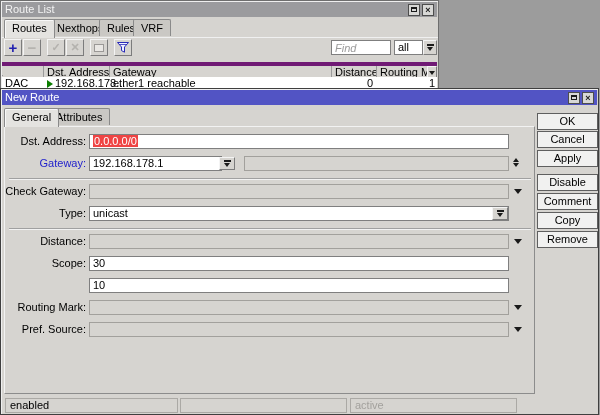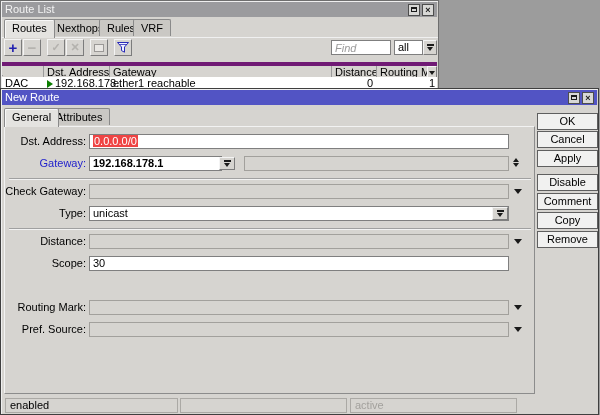--- a/index.html
+++ b/index.html
@@ -216,21 +216,21 @@
 
   <div class="abs" style="left:3px; top:37px; width:531px; height:268px; background:#d6d4d0;
               border:1px solid; border-color:#f2f2f2 #8c8c8c #8c8c8c #f2f2f2;"></div>
 
   <div class="flabel" style="top:45px;">Dst. Address:</div>
   <div class="input" style="left:88px; top:45px; width:420px;">
     <span class="sel">0.0.0.0/0</span>
   </div>
 
   <div class="flabel" style="top:67px; color:#2222cc;">Gateway:</div>
-  <div class="input" style="left:88px; top:67px; width:133px; padding-right:18px;font-weight:bold;">192.168.178.1</div>
+  <div class="input" style="left:88px; top:67px; width:133px; padding-right:18px;">192.168.178.1</div>
   <div class="combo-btn" style="left:218px; top:68px; width:16px; height:13px;">
     <span class="tbar"></span>
     <span class="tri-dn"></span>
   </div>
   <div class="grayfield" style="left:243px; top:67px; width:265px;"></div>
   <div class="updown" style="left:512px; top:69px;">
     <span class="tri-up"></span>
     <span class="tri-dn"></span>
   </div>
 
@@ -249,20 +249,21 @@
 
   <div class="sep" style="top:139px;"></div>
 
   <div class="flabel" style="top:145px;">Distance:</div>
   <div class="grayfield" style="left:88px; top:145px; width:420px;"></div>
   <div class="dn-arrow" style="left:513px; top:150px;"></div>
 
   <div class="flabel" style="top:167px;">Scope:</div>
   <div class="input" style="left:88px; top:167px; width:420px;">30</div>
 
+  <div class="input" style="left:88px; top:189px; width:420px;">10</div>
 
   <div class="flabel" style="top:211px;">Routing Mark:</div>
   <div class="grayfield" style="left:88px; top:211px; width:420px;"></div>
   <div class="dn-arrow" style="left:513px; top:216px;"></div>
 
   <div class="flabel" style="top:233px;">Pref. Source:</div>
   <div class="grayfield" style="left:88px; top:233px; width:420px;"></div>
   <div class="dn-arrow" style="left:513px; top:238px;"></div>
 
   <div class="dlgbtn" style="top:42px;">Cancel</div>

